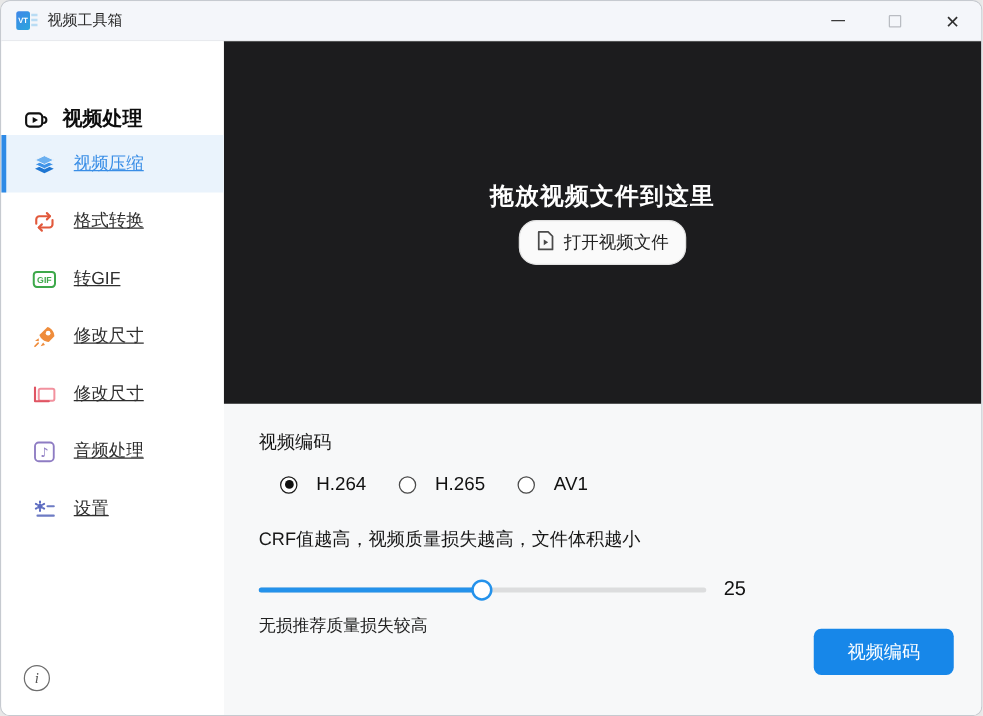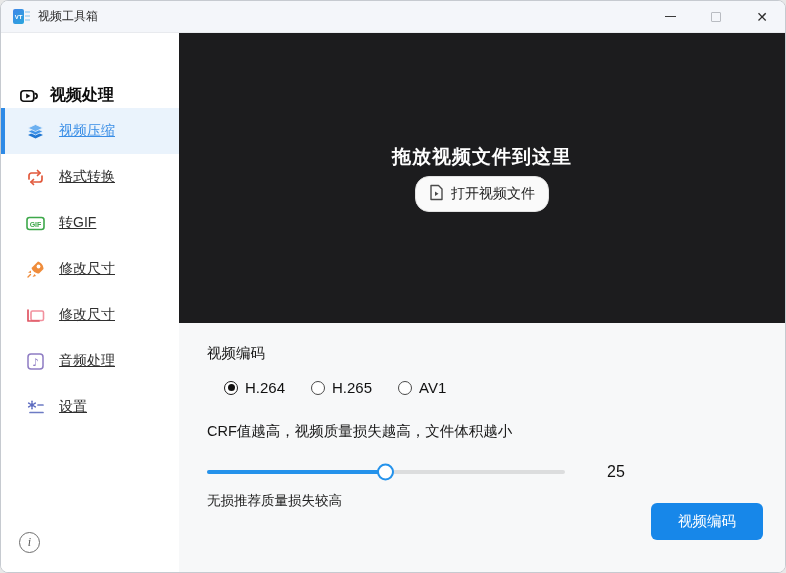--- a/index.html
+++ b/index.html
@@ -55,31 +55,31 @@
   }
   .dropzone-title { color:#fff; font-size:19px; font-weight:600; letter-spacing:1px; }
   .open-file-btn {
     display:flex; align-items:center; gap:7px; background:#fafafa; color:#222;
     border:1px solid #e2e2e2; border-radius:14px; padding:7px 13px; font-size:14px; cursor:pointer;
   }
   
   .panel { flex:1; position:relative; padding:21px 24px 4px 28px; }
   .section-label { font-size:14.5px; color:#161616; }
   .radio-row { display:flex; align-items:center; gap:26px; margin:16px 0 0 17px; }
-  .radio-opt { display:flex; align-items:center; gap:7px; font-size:15px; color:#111; cursor:pointer; }
+  .radio-opt { display:flex; align-items:center; gap:15px; font-size:15px; color:#111; cursor:pointer; }
   .radio-circle {
     width:14px; height:14px; border-radius:50%; border:1.4px solid #4a4a4a; background:#fff;
     display:flex; align-items:center; justify-content:center;
   }
   .radio-opt.checked .radio-circle { border-color:#1a1a1a; }
   .radio-opt.checked .radio-circle::after {
     content:""; width:7px; height:7px; border-radius:50%; background:#111;
   }
   .crf-desc { margin-top:26px; font-size:14.5px; color:#161616; }
-  .slider-row { display:flex; align-items:center; margin-top:22px;gap:28px; }
+  .slider-row { display:flex; align-items:center; margin-top:22px; }
   .slider-track { position:relative; width:358px; height:4px; border-radius:2px; background:#dcddde; cursor:pointer; }
   .slider-fill { position:absolute; left:0; top:0; height:4px; width:50%; border-radius:2px; background:#2492eb; }
   .slider-thumb {
     position:absolute; left:calc(50% - 9px); top:50%; transform:translateY(-50%);
     width:17px; height:17px; border-radius:50%; background:#fff; border:2.6px solid #2492eb; cursor:grab;
   }
   .slider-value { margin-left:14px; font-size:16px; color:#111; }
   .slider-labels { width:358px; display:flex; justify-content:flex-start; margin-top:11px; font-size:13.5px; color:#222; }
   .start-btn {
     position:absolute; right:22px; bottom:32px; background:#1787e9; color:#fff; border:none;

